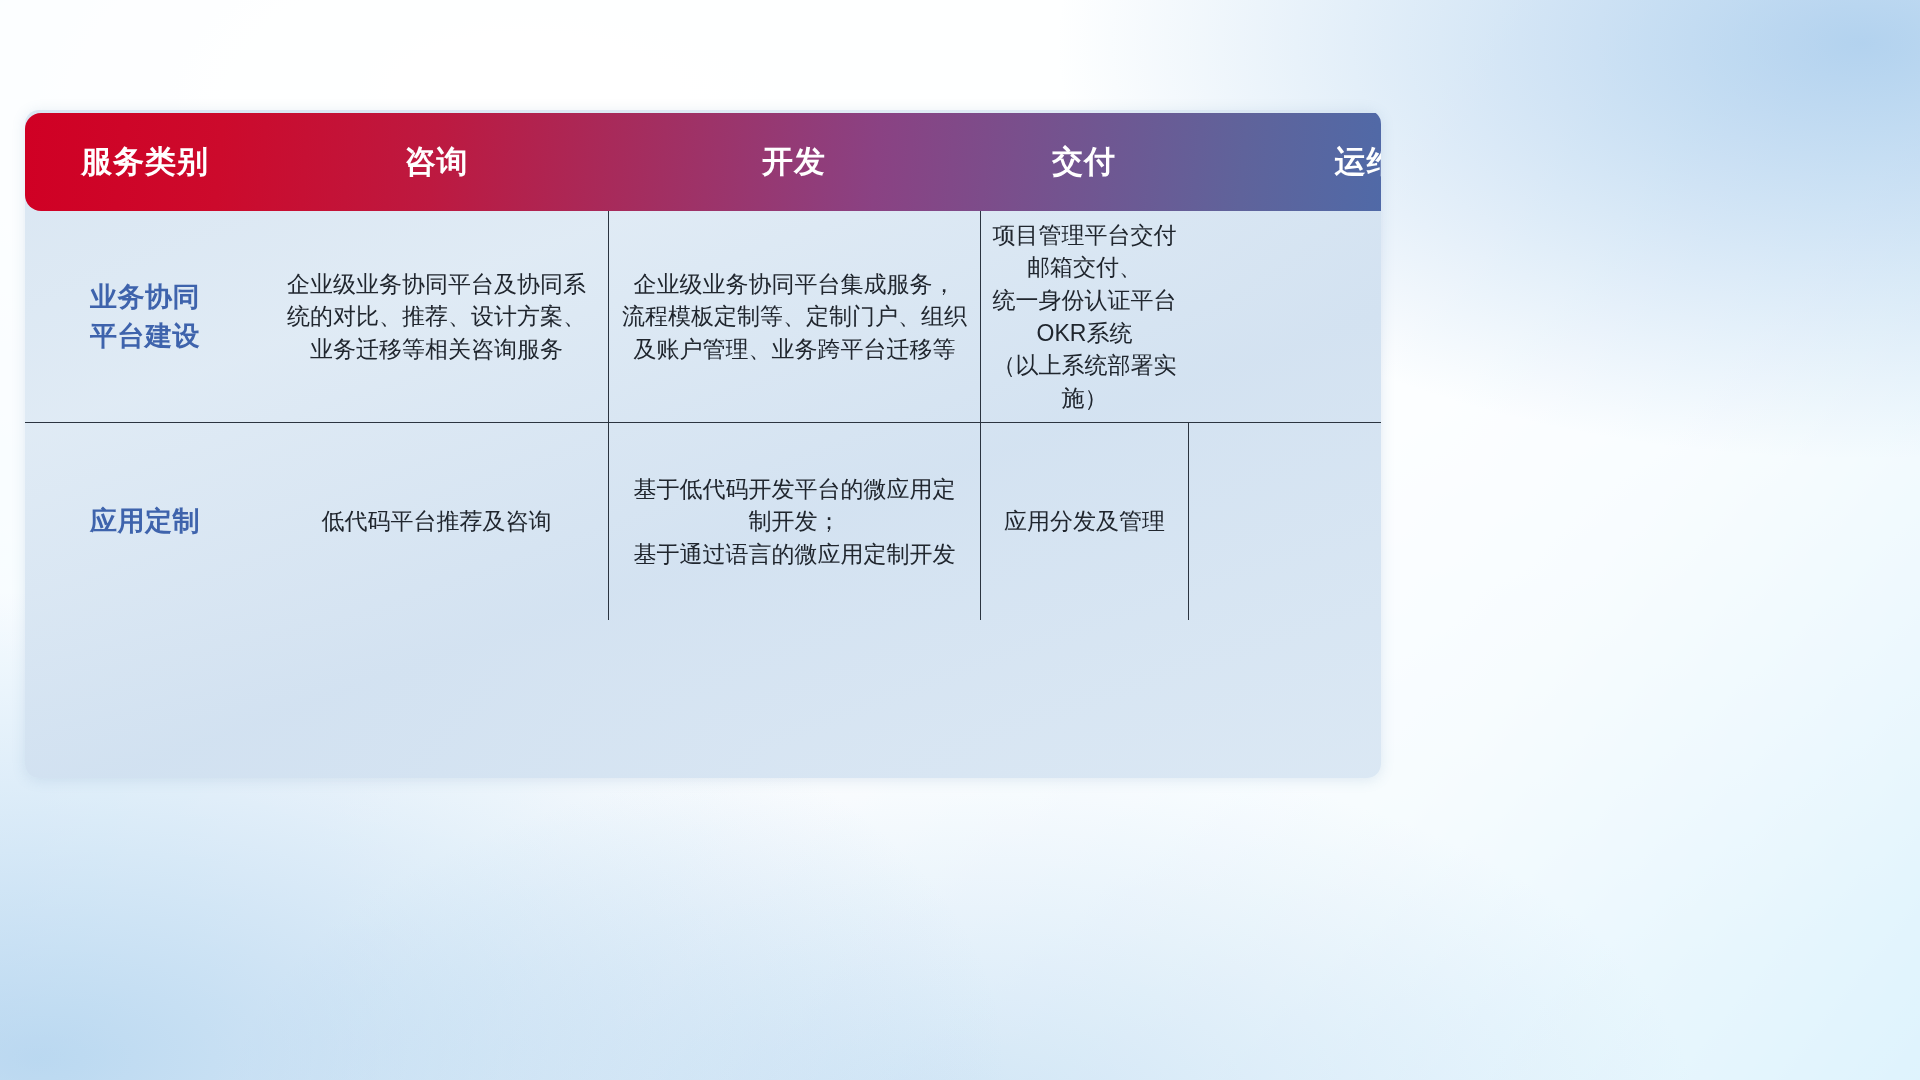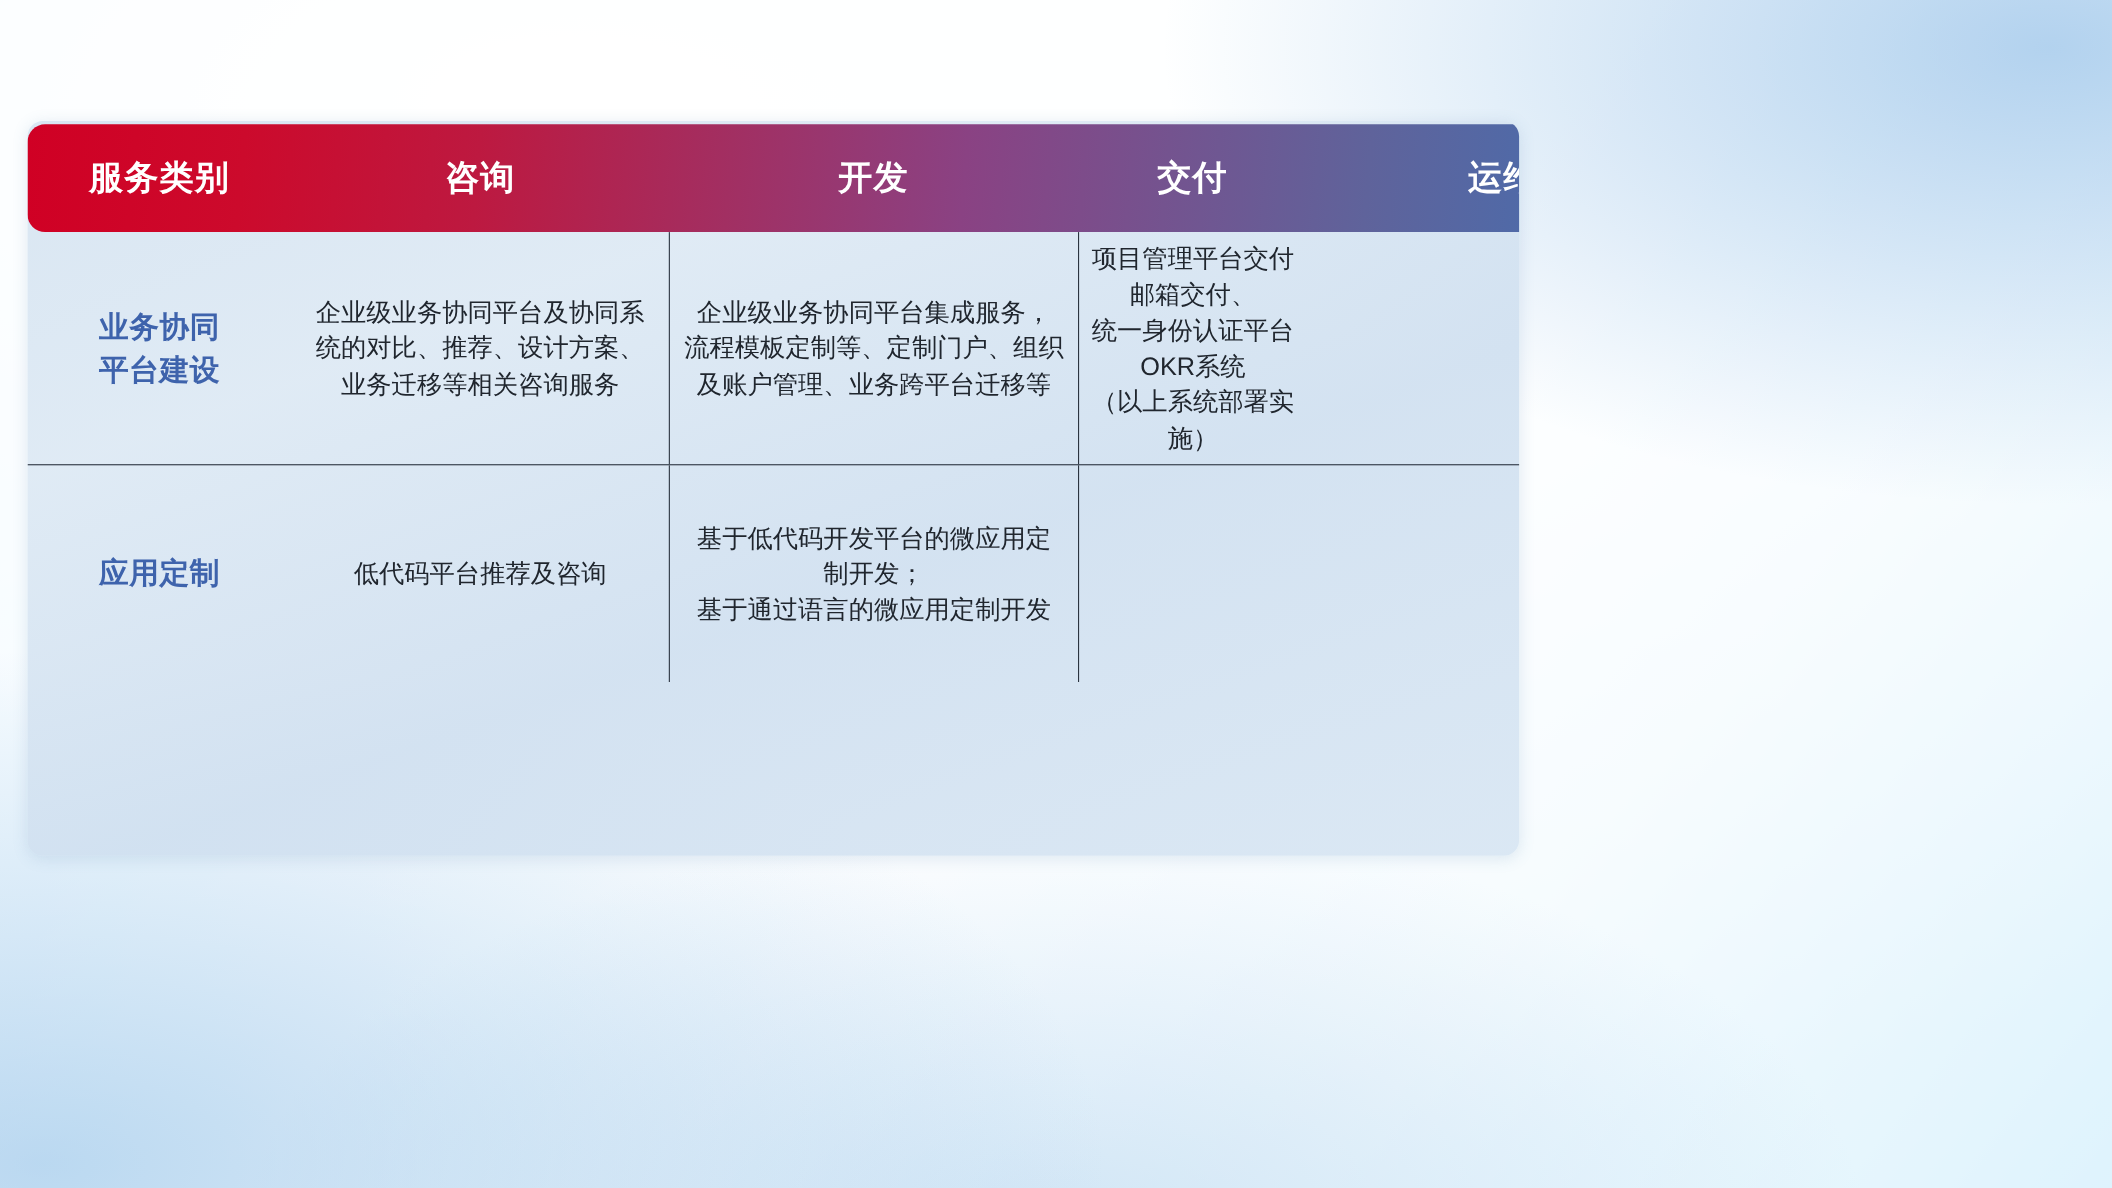--- a/index.html
+++ b/index.html
@@ -184,19 +184,22 @@
         <span class="cat">应用定制</span>
       </div>
       <div class="tcell c1">
         <span class="body-txt">低代码平台推荐及咨询</span>
       </div>
       <div class="tcell c2 sep">
         <span class="body-txt" style="white-space: pre-line;">基于低代码开发平台的微应用定
 制开发；
 基于通过语言的微应用定制开发</span>
       </div>
+      <div class="tcell c3 sep">
+        <span class="body-txt">应用分发及管理</span>
+      </div>
       <div class="tcell c4 sep">
         <span class="body-txt"></span>
       </div>
     </div>
 
   </div>
 </div>
 
 </body></html>

